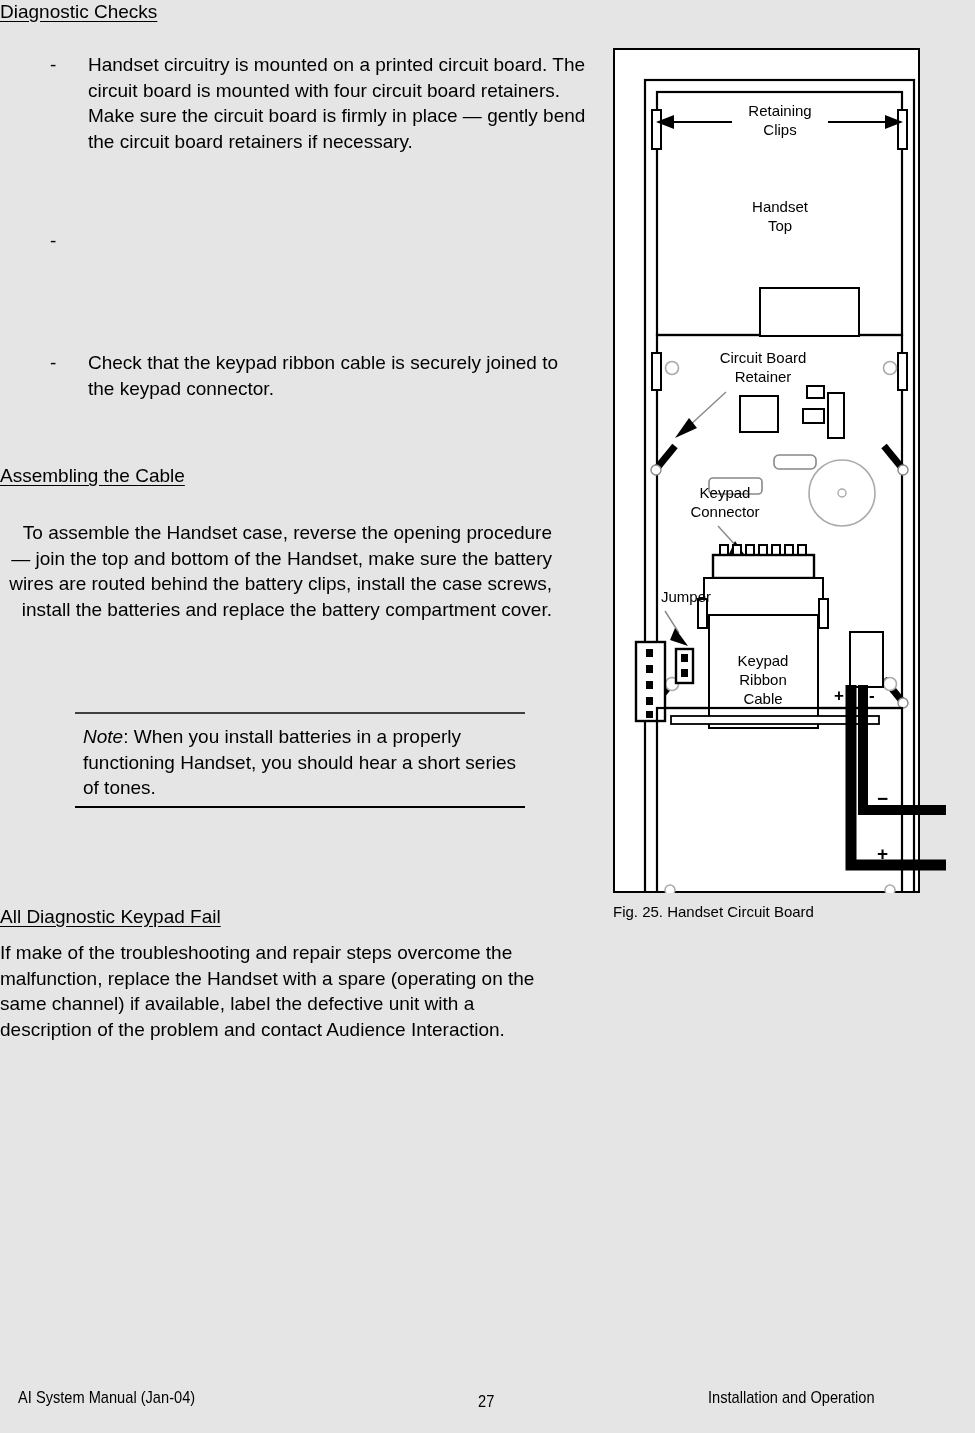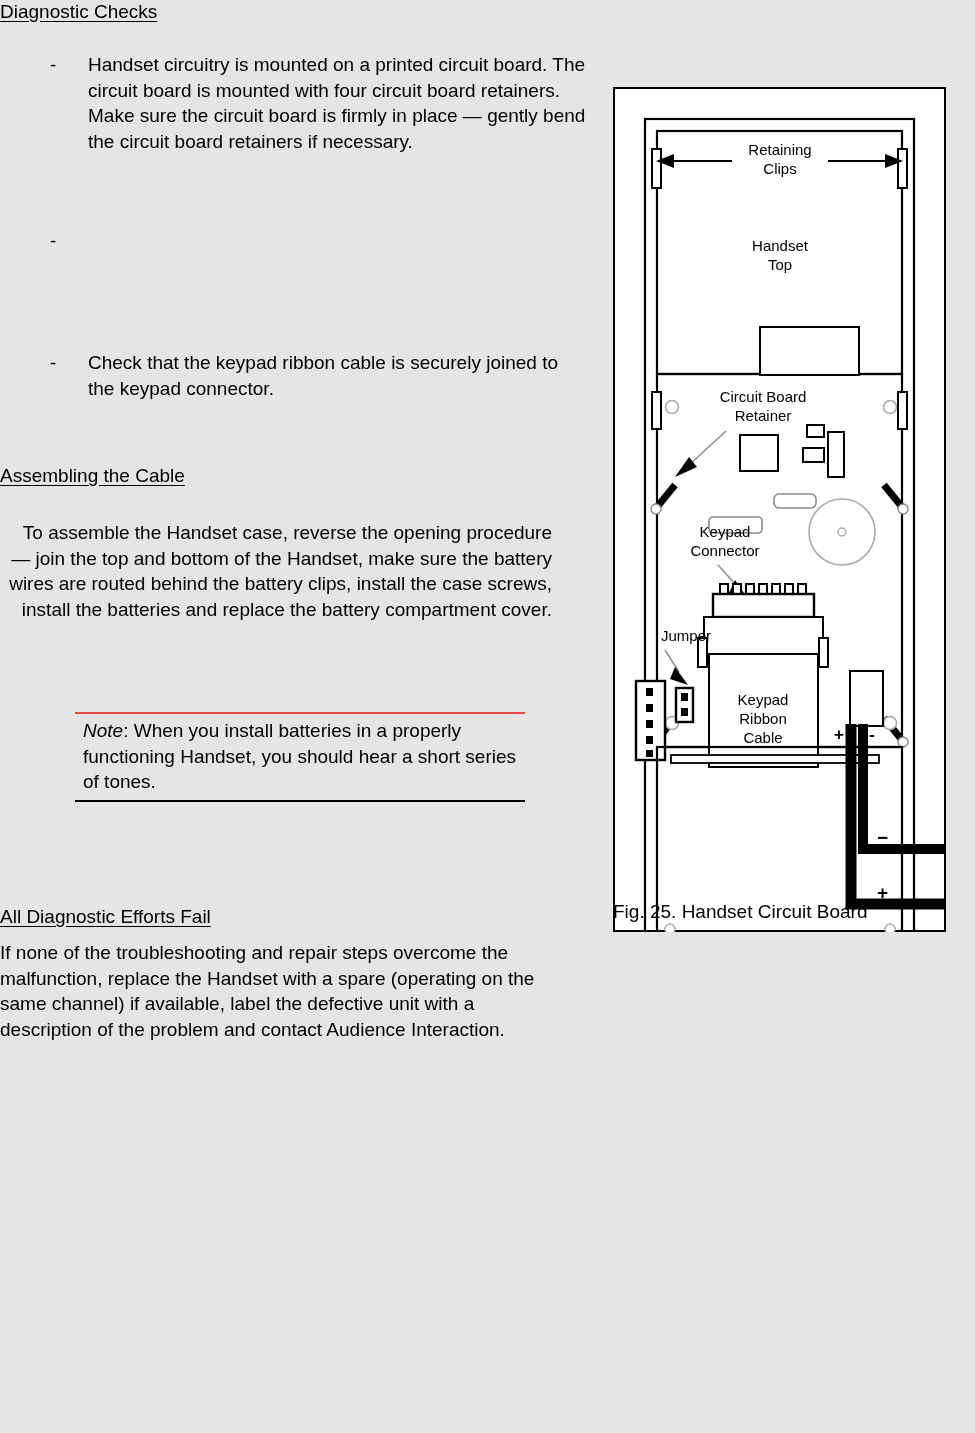--- a/index.html
+++ b/index.html
@@ -47,48 +47,47 @@
   .bullet-mark {
     position: absolute;
     left: 50px;
     top: 0;
   }
   .note-box {
     position: absolute;
     left: 75px;
     top: 712px;
     width: 450px;
-    border-top: 2px solid #ef4444;
+    border-top: 2px solid #404040;
     border-bottom: 2px solid #000;
-    padding: 4px 0 5px 0;
+    padding: 10px 0 5px 0;
   }
   .note-box .para { padding-left: 8px; }
   .note-word { font-style: italic; }
 
   
   .figure-wrap {
     position: absolute;
     left: 613px;
     top: 48px;
-    width: 333px;
+    width: 307px;
     height: 845px;
-    margin-top: 39px;
   }
   .fig-frame {
     position: absolute;
     inset: 0;
     border: 2px solid #000;
     box-sizing: border-box;
     background: #fff;
   }
   .fig-caption {
     position: absolute;
     left: 613px;
     top: 900px;
-    font-size: 19px;
+    font-size: 15px;
     line-height: 24px;
     white-space: nowrap;
   }
   .fig-svg { position: absolute; left: 0; top: 0; }
 
   
   .footer {
     position: absolute;
     left: 0;
     top: 1388px;
@@ -133,23 +132,23 @@
     <div class="heading" style="position:absolute;left:0px;top:464px;">Assembling the Cable</div>
 
     <div class="para" style="position:absolute;left:0px;top:520px;width:552px;text-align:right;">To assemble the Handset case, reverse the opening procedure — join the top and bottom of the Handset, make sure the battery wires are routed behind the battery clips, install the case screws, install the batteries and replace the battery compartment cover.</div>
 
     <div class="note-box">
       <div class="para">
         <span class="note-word">Note</span><span>:  When you install batteries in a properly functioning Handset, you should hear a short series of tones.</span>
       </div>
     </div>
 
-    <div class="heading" style="position:absolute;left:0px;top:905px;">All Diagnostic Efforts Fail</div>
-
-    <div class="para" style="position:absolute;left:0px;top:940px;width:570px;">If none of the troubleshooting and repair steps overcome the malfunction, replace the Handset with a spare (operating on the same channel) if available, label the defective unit with a description of the problem and contact Audience Interaction.</div>
+    <div class="heading" style="position:absolute;left:0px;top:905px;">All Diagnostic Keypad Fail</div>
+
+    <div class="para" style="position:absolute;left:0px;top:940px;width:570px;">If make of the troubleshooting and repair steps overcome the malfunction, replace the Handset with a spare (operating on the same channel) if available, label the defective unit with a description of the problem and contact Audience Interaction.</div>
   </div>
 
   <div class="figure-wrap">
     <div class="fig-frame"></div>
 
     <svg class="fig-svg" width="333" height="845" viewBox="0 0 333 845">
 
       <rect x="32" y="32" width="269" height="821" fill="none" stroke="#000" stroke-width="2.2"></rect>
 
       <rect x="44" y="44" width="245" height="243" fill="none" stroke="#000" stroke-width="2.2"></rect>
@@ -271,14 +270,19 @@
 
       <path d="M 238 637 L 238 817 L 333 817" fill="none" stroke="#000" stroke-width="11"></path>
       <path d="M 250 637 L 250 762 L 333 762" fill="none" stroke="#000" stroke-width="10"></path>
       <text x="264" y="757" font-family="Liberation Sans, sans-serif" font-size="19" font-weight="bold" fill="#000">−</text>
       <text x="264" y="812" font-family="Liberation Sans, sans-serif" font-size="19" font-weight="bold" fill="#000">+</text>
     </svg>
   </div>
 
   <div class="fig-caption">Fig. 25.  Handset Circuit Board</div>
 
+  <div class="footer">
+    <span class="footer-left">AI System Manual (Jan-04)</span>
+    <span class="footer-page">27</span>
+    <span class="footer-right">Installation and Operation</span>
+  </div>
 
 </div>
 
 </body></html>

